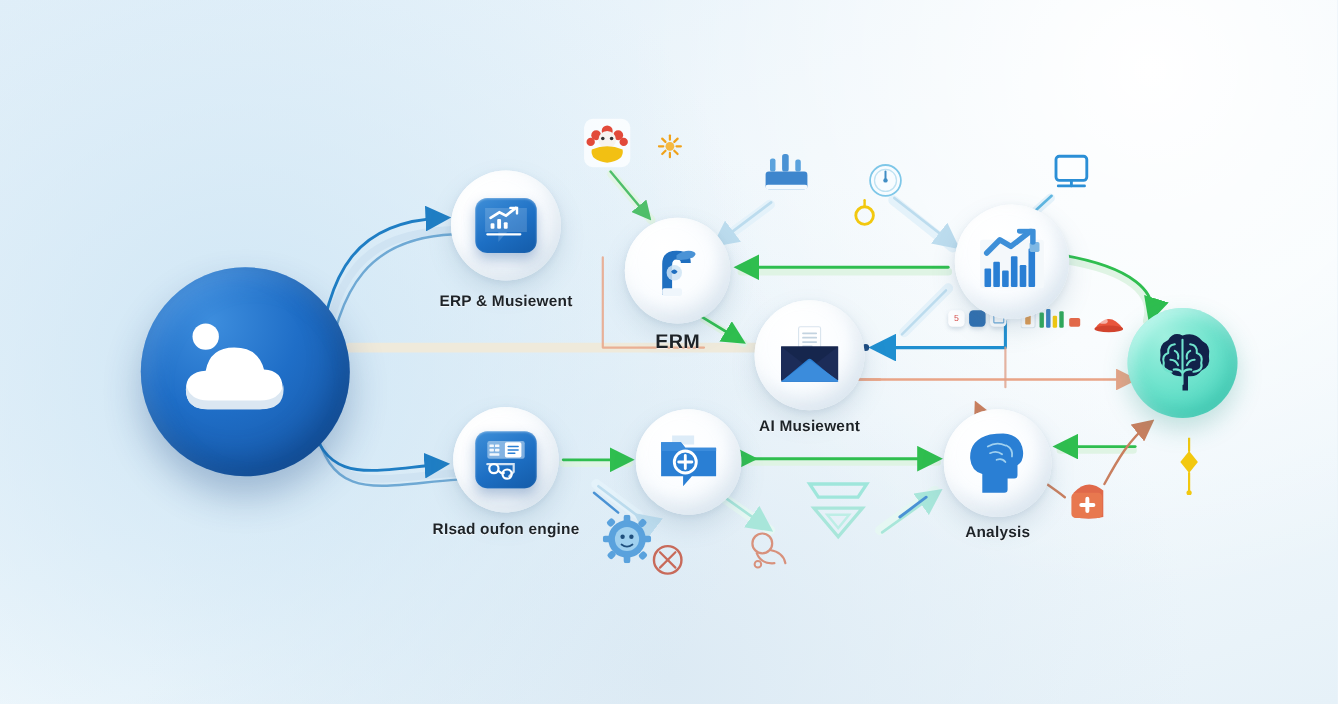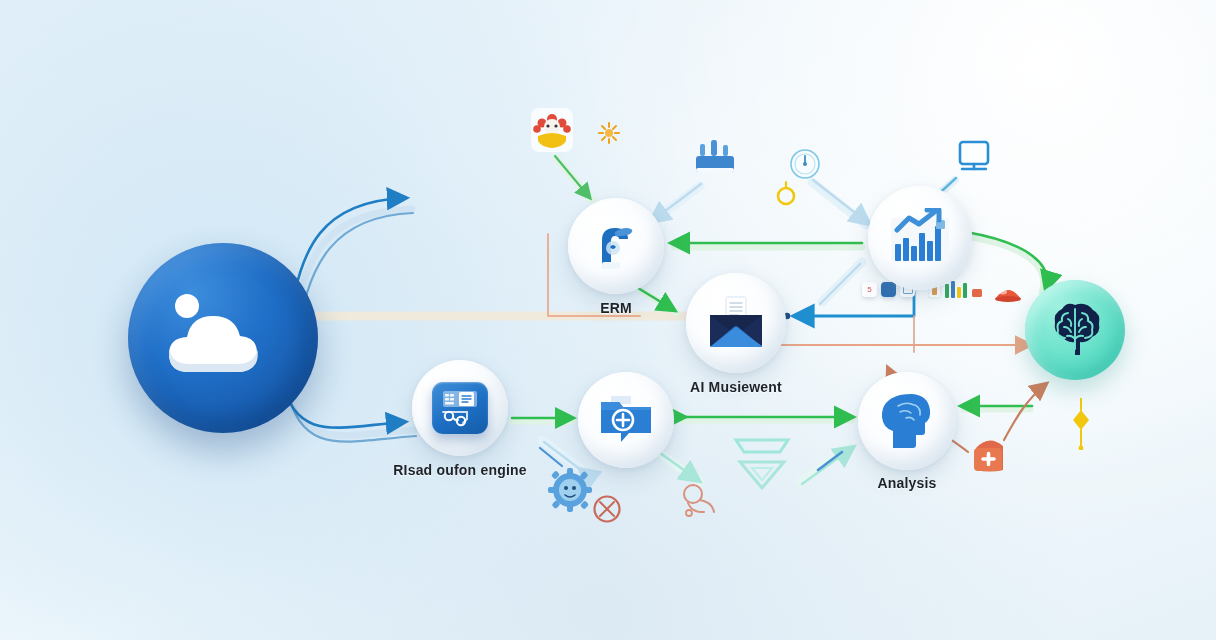--- a/index.html
+++ b/index.html
@@ -366,30 +366,46 @@
   </div>
 
   <div class="node" id="cloud-node">
     <svg width="132" height="104" viewBox="0 0 132 104">
       <circle cx="30" cy="20" r="12" fill="#ffffff"></circle>
       <path d="M32,86 q-20,0 -20,-18 q0,-16 18,-17 q4,-21 26,-21 q22,0 27,20 q17,1 17,17 q0,19 -21,19 z" fill="#ffffff"></path>
       <path d="M32,86 q-20,0 -20,-18 q0,-2 0.4,-4 q3,14 20,14 l47,0 q18,0 21,-14 q0.4,2 0.4,4 q0,18 -21,18 z" fill="#dbe7f2"></path>
     </svg>
   </div>
 
+  <div class="node white" style="left:410px;top:155px;width:100px;height:100px;">
+    <div class="tile" style="width:56px;height:50px;">
+      <svg width="44" height="40" viewBox="0 0 44 40">
+        <path d="M3,4 h38 v22 h-18 l-8,9 v-9 h-12 z" fill="#ffffff" opacity=".16"></path>
+        <g fill="#ffffff">
+          <rect x="8" y="18" width="3.5" height="5" rx="1"></rect>
+          <rect x="14" y="14" width="3.5" height="9" rx="1"></rect>
+          <rect x="20" y="17" width="3.5" height="6" rx="1"></rect>
+        </g>
+        <path d="M8,13 L16,8 L22,11 L31,4" stroke="#ffffff" stroke-width="2.4" fill="none" stroke-linecap="round"></path>
+        <path d="M26,4 L32,4 L32,9" stroke="#ffffff" stroke-width="2.2" fill="none" stroke-linecap="round"></path>
+        <path d="M5,28 h30" stroke="#ffffff" stroke-width="2" stroke-linecap="round"></path>
+      </svg>
+    </div>
+    <div class="node-label" style="top:110px;font-size:14px;">ERP &amp; Musiewent</div>
+  </div>
 
   <div class="node white" style="left:568px;top:198px;width:96px;height:96px;">
     <svg width="56" height="56" viewBox="0 0 56 56">
       <path d="M14,50 L14,22 q0,-12 13,-12 q13,0 13,11 l-9,0 q0,-3 -4,-3 q-4,0 -4,5 l0,27 z" fill="#1f6fc0"></path>
       <path d="M27,14 q9,-6 16,-3 q3,2 -1,5 q-7,3 -15,2 z" fill="#4a93d6"></path>
       <circle cx="25" cy="30" r="7" fill="#cfe4f5" opacity=".85"></circle>
       <path d="M22,29 q3,-4 6,0 q-3,4 -6,0z" fill="#1f6fc0"></path>
       <rect x="14" y="44" width="18" height="7" rx="2" fill="#eff6fc"></rect>
     </svg>
-    <div class="node-label" style="top:102px;font-size:14px;">ERM</div>
+    <div class="node-label" style="top:102px;font-size:18px;">ERM</div>
   </div>
 
   <div class="node white" style="left:686px;top:273px;width:100px;height:100px;">
     <svg width="64" height="56" viewBox="0 0 64 56">
       <rect x="22" y="2" width="20" height="24" rx="1.6" fill="#ffffff" stroke="#d9e4ee" stroke-width="1"></rect>
       <g stroke="#c3d3e0" stroke-width="1.6" stroke-linecap="round">
         <path d="M26,8 h12"></path>
           <path d="M26,12 h12"></path>
           <path d="M26,16 h12"></path>
           <path d="M26,20 h8"></path>
@@ -412,21 +428,21 @@
         <rect x="32" y="25" width="6" height="28" rx="1"></rect>
         <rect x="40" y="33" width="6" height="20" rx="1"></rect>
         <rect x="48" y="18" width="6" height="35" rx="1"></rect>
       </g>
       <rect x="49" y="12" width="9" height="9" rx="1.6" fill="#7fb8e4"></rect>
       <path d="M10,22 L22,10 L32,16 L50,2" stroke="#3d8fd8" stroke-width="5" fill="none" stroke-linecap="round" stroke-linejoin="round"></path>
       <path d="M40,2 L52,2 L52,12" stroke="#3d8fd8" stroke-width="5" fill="none" stroke-linecap="round" stroke-linejoin="round"></path>
     </svg>
   </div>
 
-  <div class="node white" style="left:412px;top:360px;width:96px;height:96px;">
+  <div class="node white" style="left:412px;top:370px;width:96px;height:96px;">
     <div class="tile" style="width:56px;height:52px;">
       <svg width="46" height="42" viewBox="0 0 46 42">
         <rect x="6" y="4" width="34" height="16" rx="2" fill="#cfe4f5" opacity=".55"></rect>
         <rect x="22" y="5" width="15" height="14" rx="1.6" fill="#ffffff"></rect>
         <g stroke="#2a7fd4" stroke-width="1.4" stroke-linecap="round">
           <path d="M25,9 h9"></path>
             <path d="M25,12 h9"></path>
             <path d="M25,15 h6"></path>
         </g>
         <g fill="#ffffff" opacity=".9">

